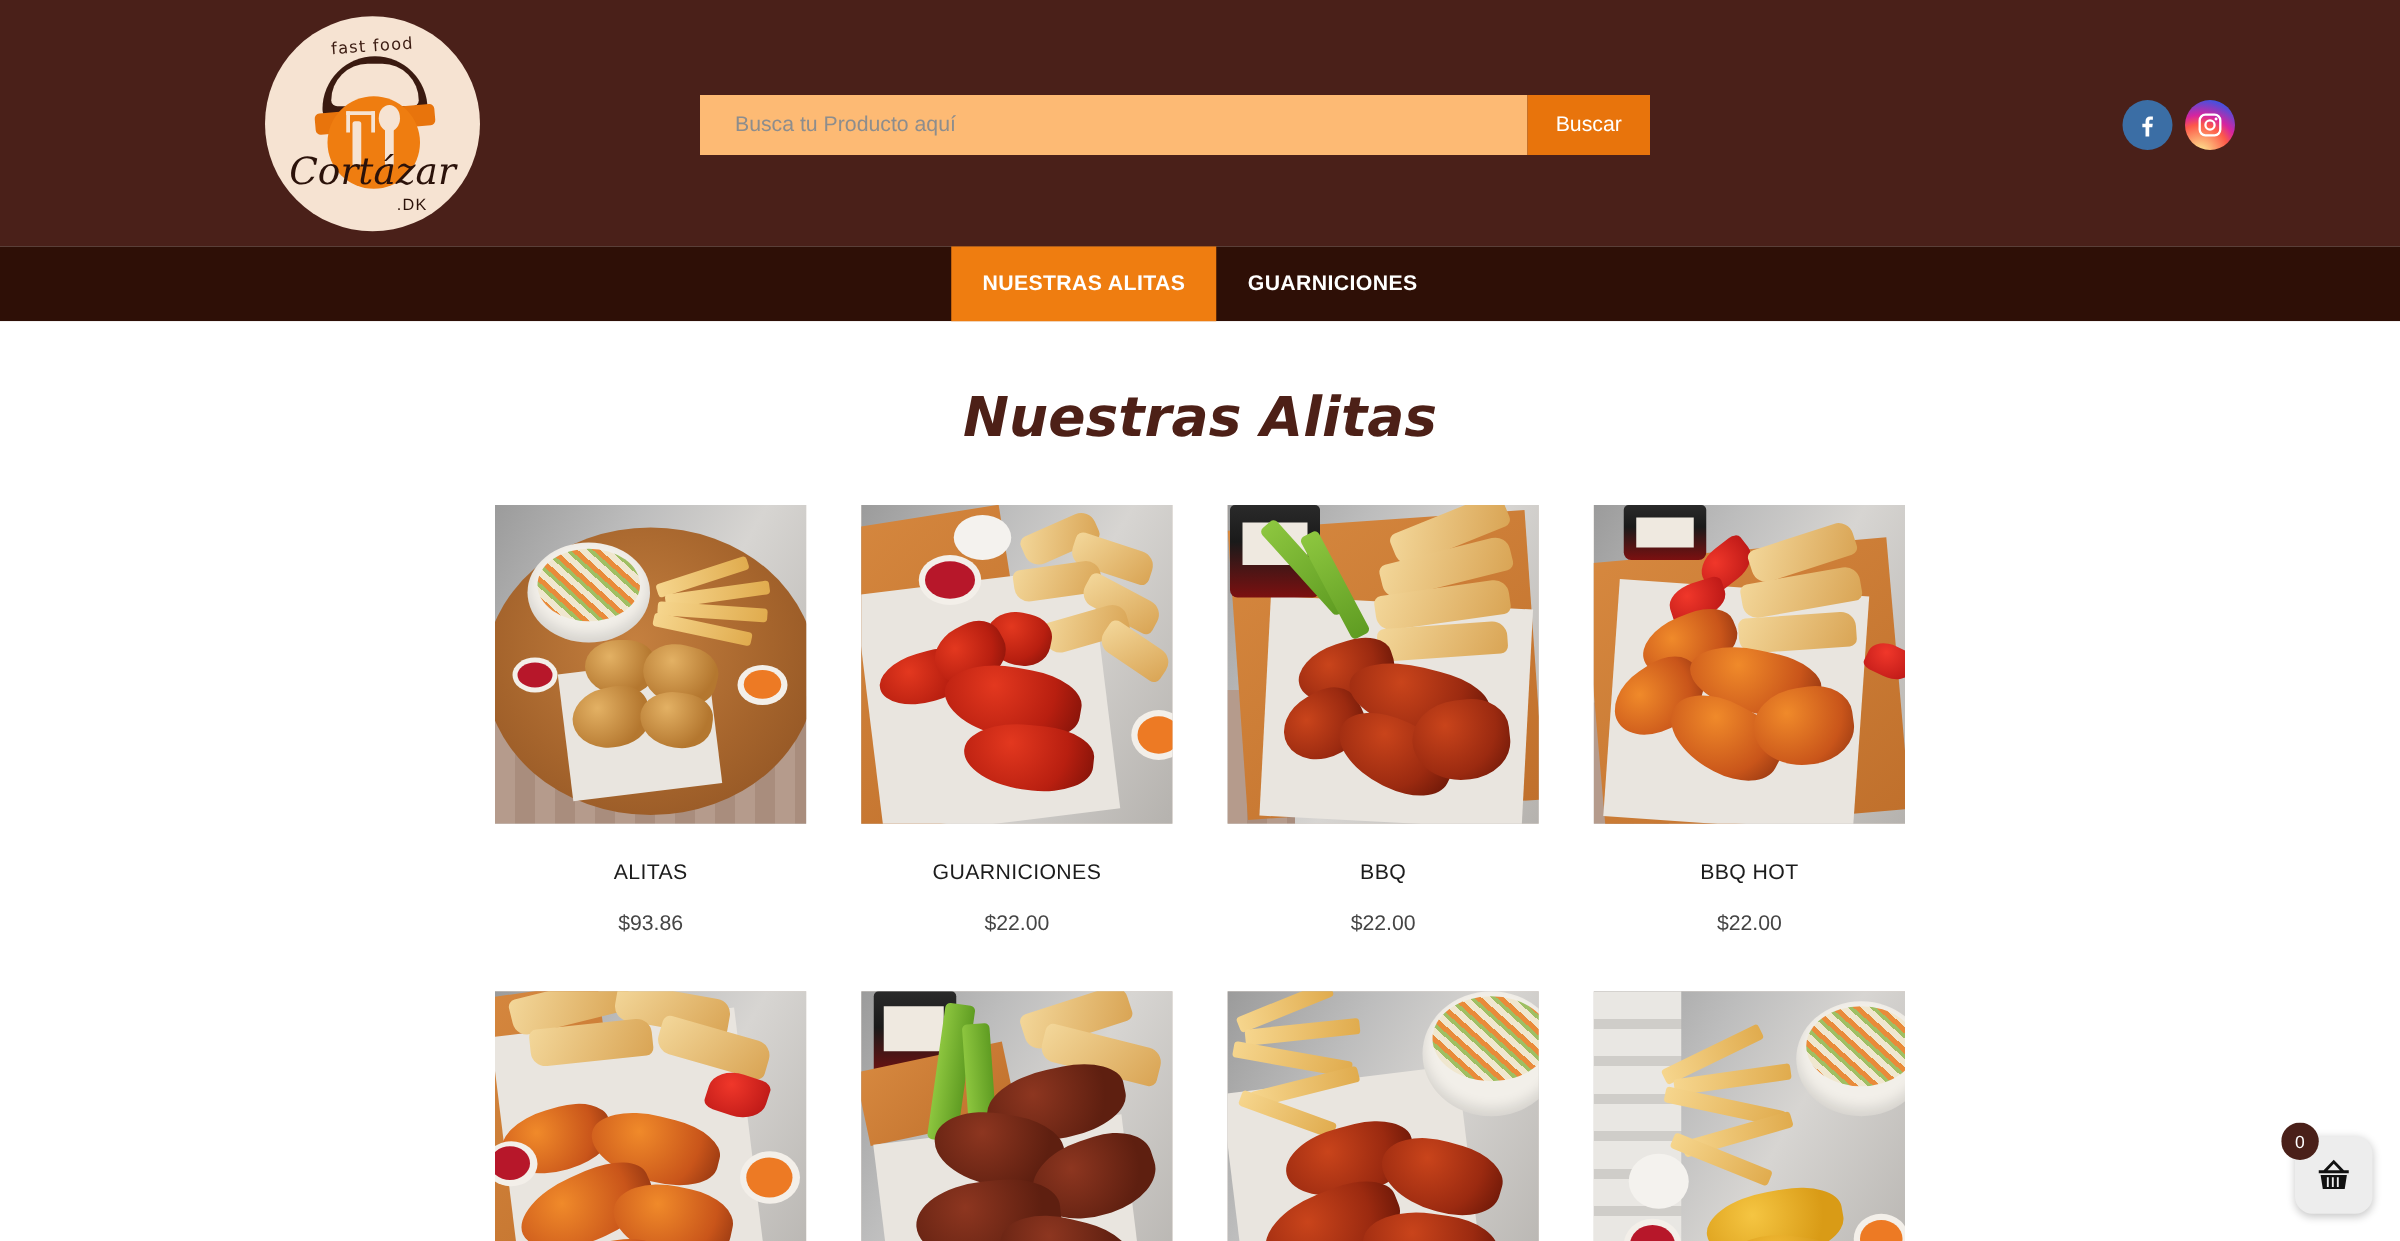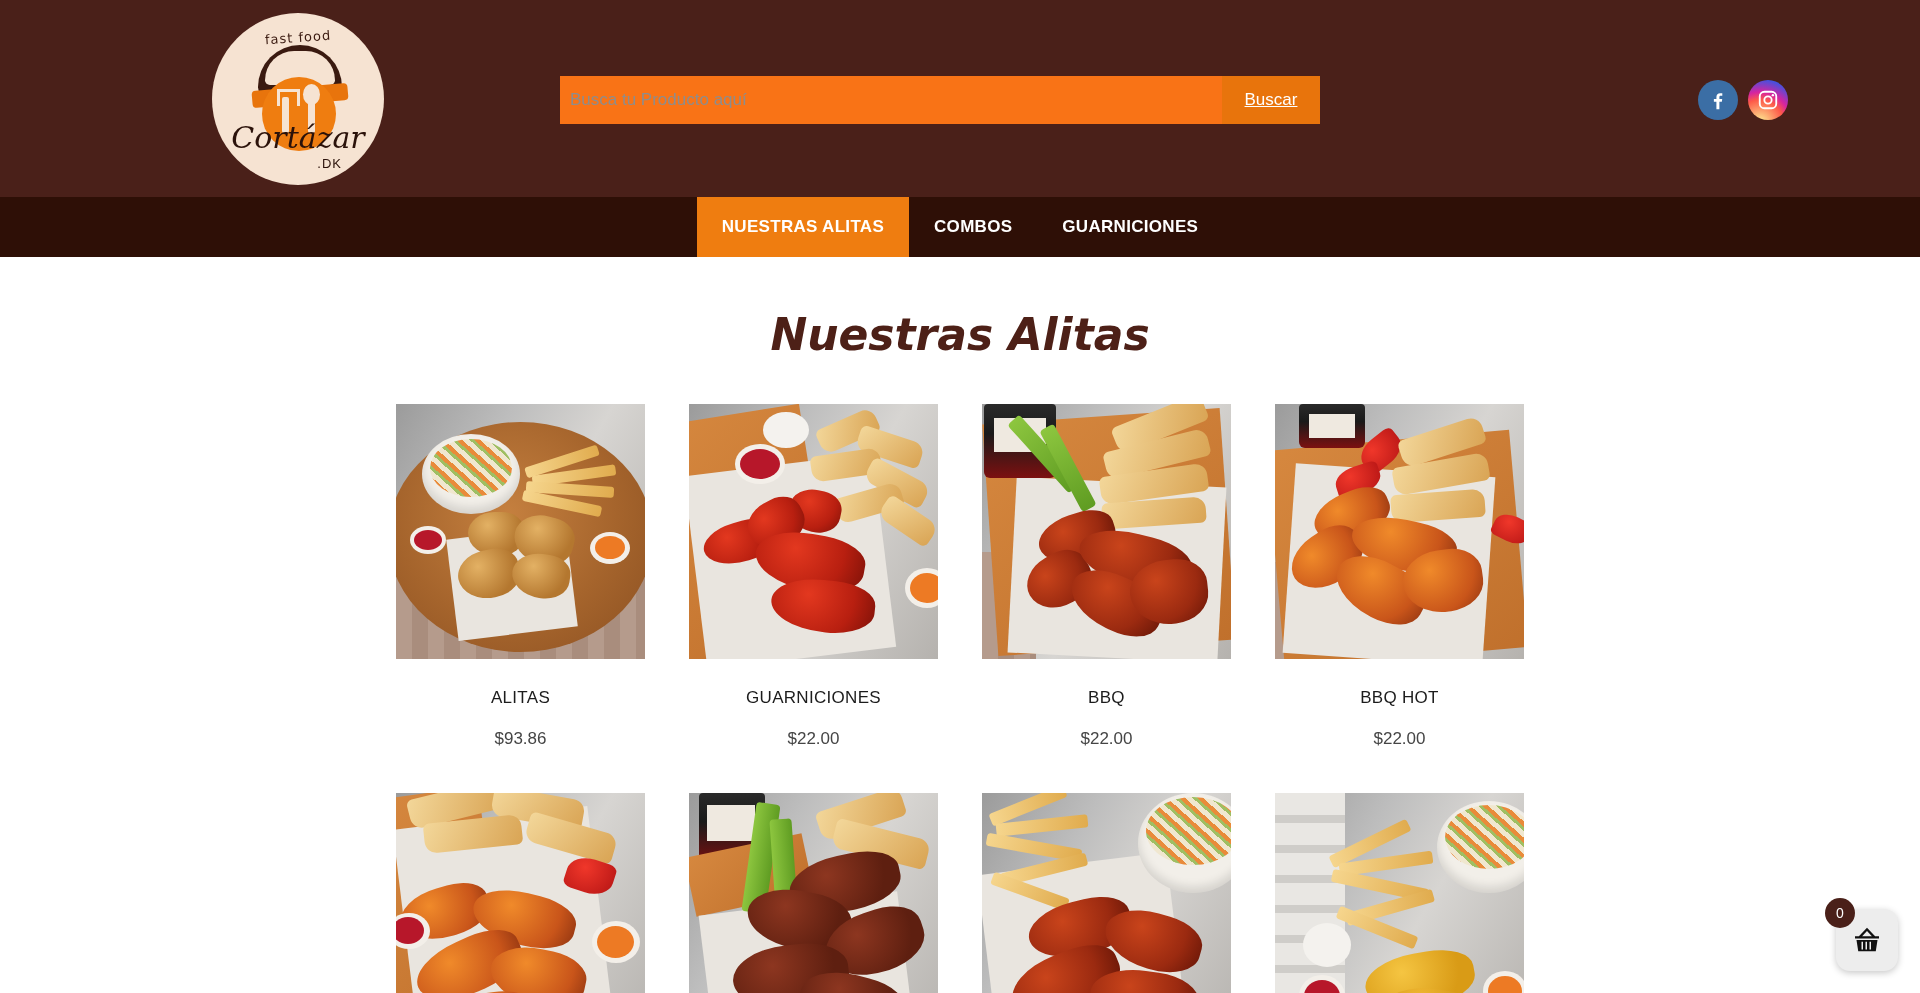--- a/index.html
+++ b/index.html
@@ -133,36 +133,35 @@
     left: 560px;
     top: 76px;
     display: flex;
     width: 760px;
     height: 48px;
   }
   .search-input {
     flex: 1;
     border: none;
     outline: none;
-    background: #f97316;
+    background: #fdba74;
     font-size: 17px;
-    padding: 0 10px;
+    padding: 0 28px;
     color: #333;
     font-family: "Liberation Sans", sans-serif;
   }
   .search-input::placeholder { color: #8d8d8d; }
   .search-btn {
     width: 98px;
     border: none;
     background: #e8740c;
     color: #fff;
     font-size: 17px;
     cursor: pointer;
     font-family: "Liberation Sans", sans-serif;
-    text-decoration: underline;
   }
 
   .socials {
     position: absolute;
     right: 132px;
     top: 80px;
     display: flex;
     gap: 10px;
   }
   .social-ico {
@@ -332,21 +331,20 @@
         <circle cx="12" cy="12" r="4" fill="none" stroke="#ffffff" stroke-width="2"></circle>
         <circle cx="17.3" cy="6.7" r="1.3" fill="#ffffff"></circle>
       </svg>
     </a>
   </div>
 </div>
 
 <div class="nav">
   <div class="nav-inner">
     <div class="nav-item active">NUESTRAS ALITAS</div>
-    <div class="nav-item">COMBOS</div>
     <div class="nav-item">GUARNICIONES</div>
   </div>
 </div>
 
 <div class="main">
   <div class="page-title">Nuestras Alitas</div>
 
   <div class="grid">
 
     <div class="card">

